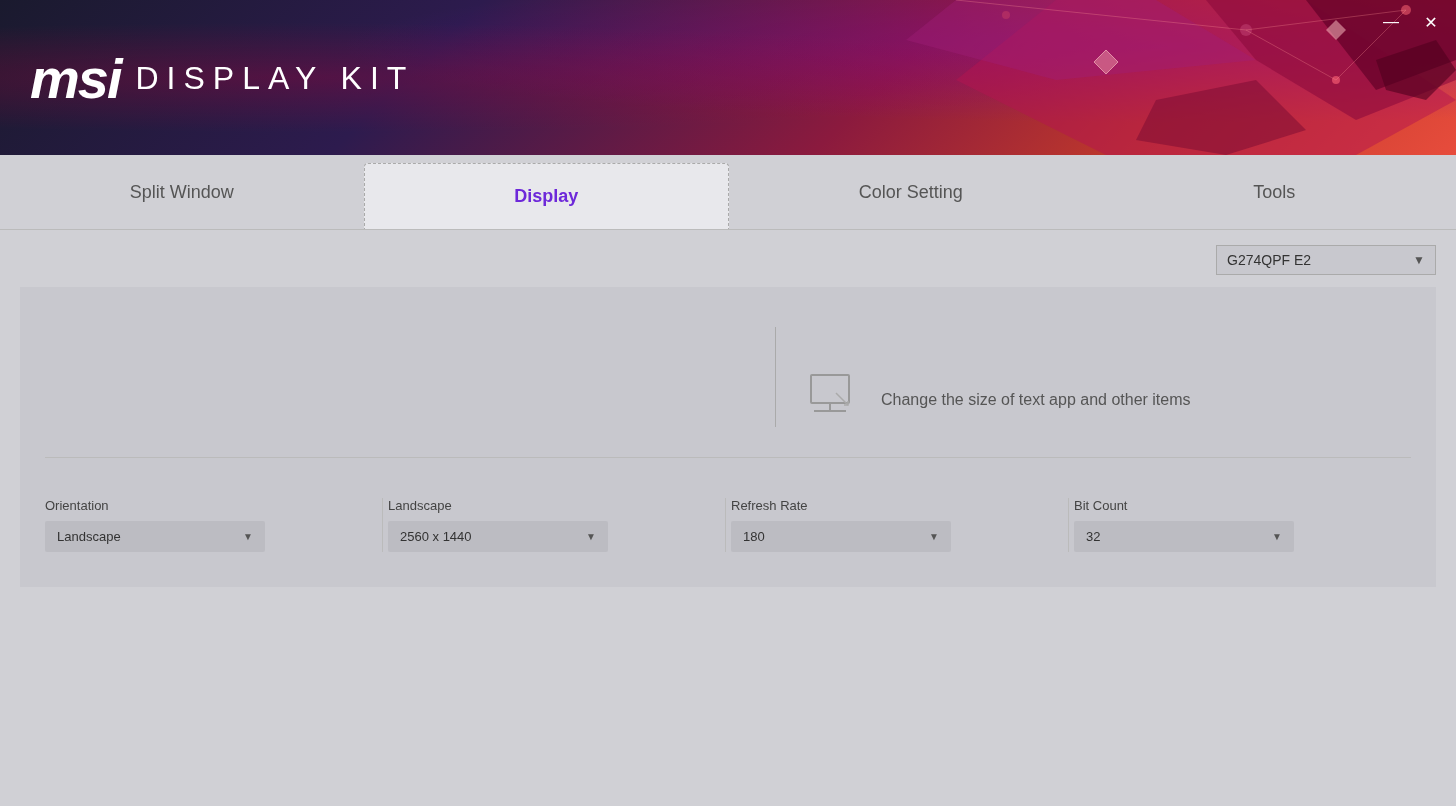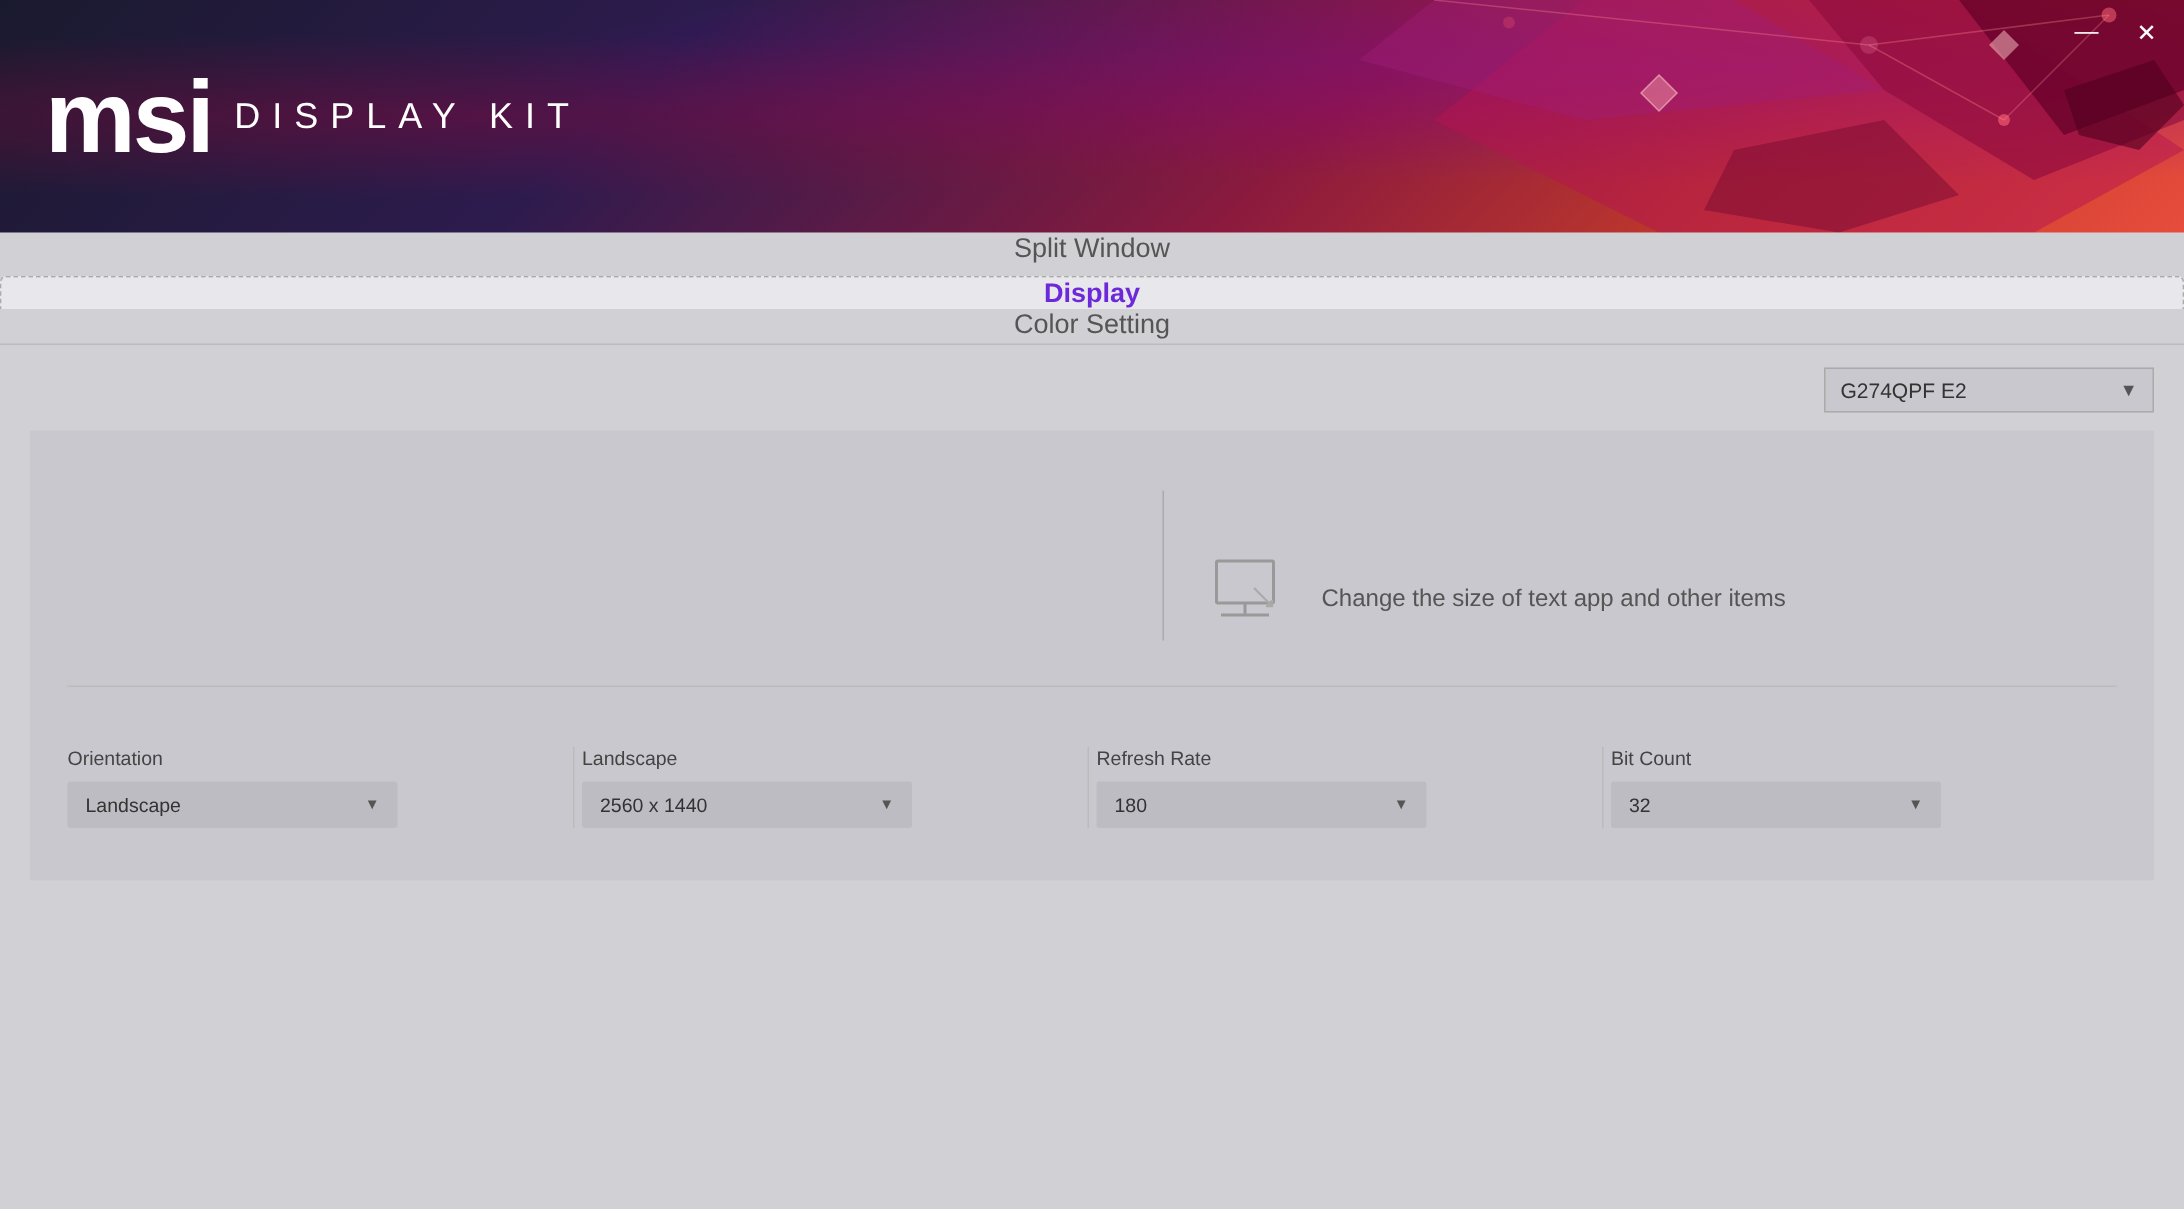--- a/index.html
+++ b/index.html
@@ -34,28 +34,29 @@
       position: absolute;
       top: 50%;
       left: 30px;
       transform: translateY(-50%);
       display: flex;
       align-items: center;
       gap: 15px;
     }
 
     .msi-logo {
-      font-size: 68px;
+      font-size: 56px;
       font-weight: 900;
+      font-style: italic;
       color: white;
       letter-spacing: -2px;
     }
 
     .display-kit-text {
-      font-size: 24px;
+      font-size: 32px;
       font-weight: 300;
       color: white;
       letter-spacing: 8px;
       text-transform: uppercase;
       font-style: normal;
     }
 
     
     .window-controls {
       position: absolute;
@@ -78,21 +79,20 @@
       justify-content: center;
       font-weight: 300;
     }
 
     
     .nav-tabs {
       display: flex;
       background: #d0d0d5;
       border-bottom: 1px solid #bbb;
       height: 75px;
-      flex-direction: column;
     }
 
     .nav-tab {
       flex: 1;
       display: flex;
       align-items: center;
       justify-content: center;
       font-size: 18px;
       cursor: pointer;
       color: #555;

